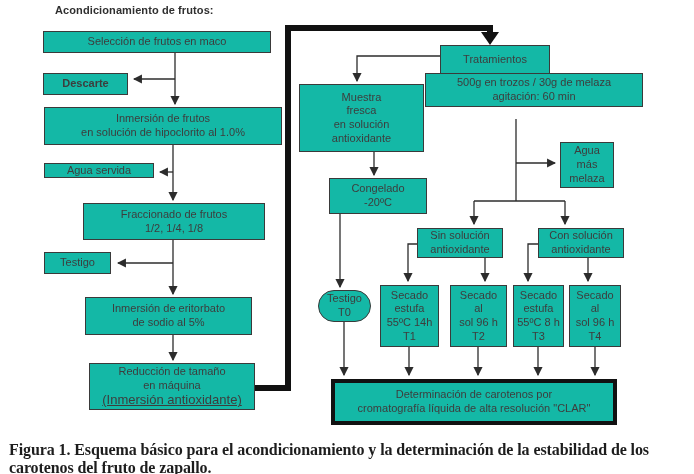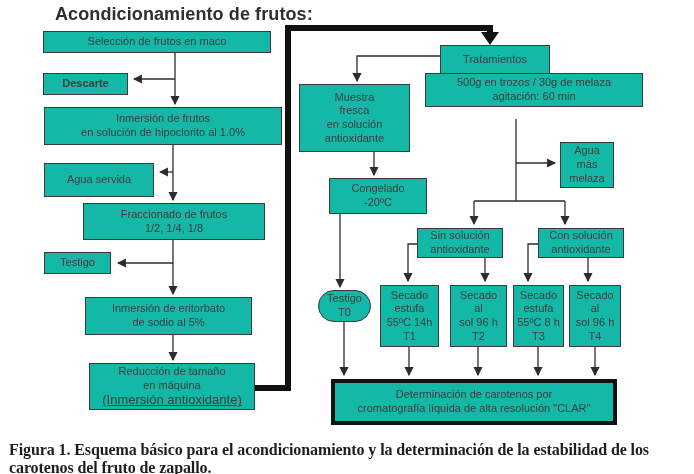--- a/index.html
+++ b/index.html
@@ -1,21 +1,21 @@
 <!DOCTYPE html>
 <html><head>
 <meta charset="utf-8">
 <style>
   html,body{margin:0;padding:0;background:#ffffff;}
   .stage{
     position:relative;width:694px;height:474px;background:#ffffff;overflow:hidden;
     font-family:"Liberation Sans","DejaVu Sans",sans-serif;color:#3d3d3d;
   }
   .fig-title{
-    position:absolute;left:55px;top:4px;font-size:18px;font-weight:bold;color:#2f2f2f;
+    position:absolute;left:55px;top:4px;font-size:11px;font-weight:bold;color:#2f2f2f;
     letter-spacing:.1px;
   }
   .lines-svg{position:absolute;left:0;top:0;width:694px;height:474px;}
   .node{
     position:absolute;box-sizing:border-box;background:#14b8a6;border:1.5px solid #3a3a3a;
     display:flex;flex-direction:column;align-items:center;justify-content:center;
     text-align:center;font-size:11px;line-height:1.25;white-space:pre-line;color:#3d3d3d;
   }
   .node .sub{font-size:13px;line-height:1.2;white-space:pre-line;text-decoration:underline;}
   .node.thick{border-width:4px;border-color:#111111;}
@@ -76,39 +76,39 @@
     </g>
   </svg>
 
   <div class="node" style="left:43px;top:31px;width:228px;height:22px;">Selección de frutos en maco</div>
 
   <div class="node" style="left:43px;top:73px;width:85px;height:22px;font-weight:bold;">Descarte</div>
 
   <div class="node" style="left:44px;top:107px;width:238px;height:38px;">Inmersión de frutos
 en solución de hipoclorito al 1.0%</div>
 
-  <div class="node" style="left:44px;top:163px;width:110px;height:34px;text-align:right;">Agua servida</div>
+  <div class="node" style="left:44px;top:163px;width:110px;height:15px;text-align:right;">Agua servida</div>
 
   <div class="node" style="left:83px;top:203px;width:182px;height:37px;">Fraccionado de frutos
 1/2, 1/4, 1/8</div>
 
   <div class="node" style="left:44px;top:252px;width:67px;height:22px;">Testigo</div>
 
   <div class="node" style="left:85px;top:297px;width:167px;height:38px;">Inmersión de eritorbato
 de sodio al 5%</div>
 
   <div class="node" style="left:89px;top:363px;width:166px;height:47px;">
     <div>Reducción de tamaño
 en máquina</div>
     <div class="sub">(Inmersión antioxidante)</div>
   </div>
 
   <div class="node" style="left:440px;top:45px;width:110px;height:30px;">Tratamientos</div>
 
-  <div class="node" style="left:299px;top:84px;width:111px;height:68px;">Muestra
+  <div class="node" style="left:299px;top:84px;width:125px;height:68px;">Muestra
 fresca
 en solución
 antioxidante</div>
 
   <div class="node" style="left:425px;top:73px;width:218px;height:34px;">500g en trozos / 30g de melaza
 agitación: 60 min</div>
 
   <div class="node" style="left:560px;top:142px;width:54px;height:46px;">Agua
 más
 melaza</div>

